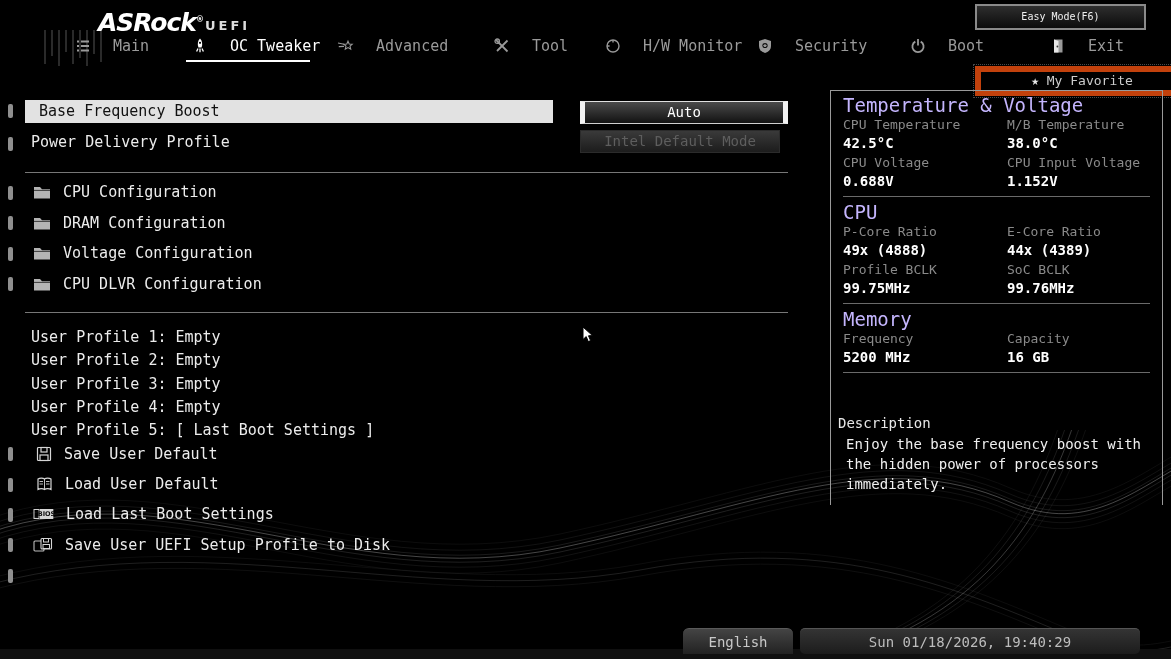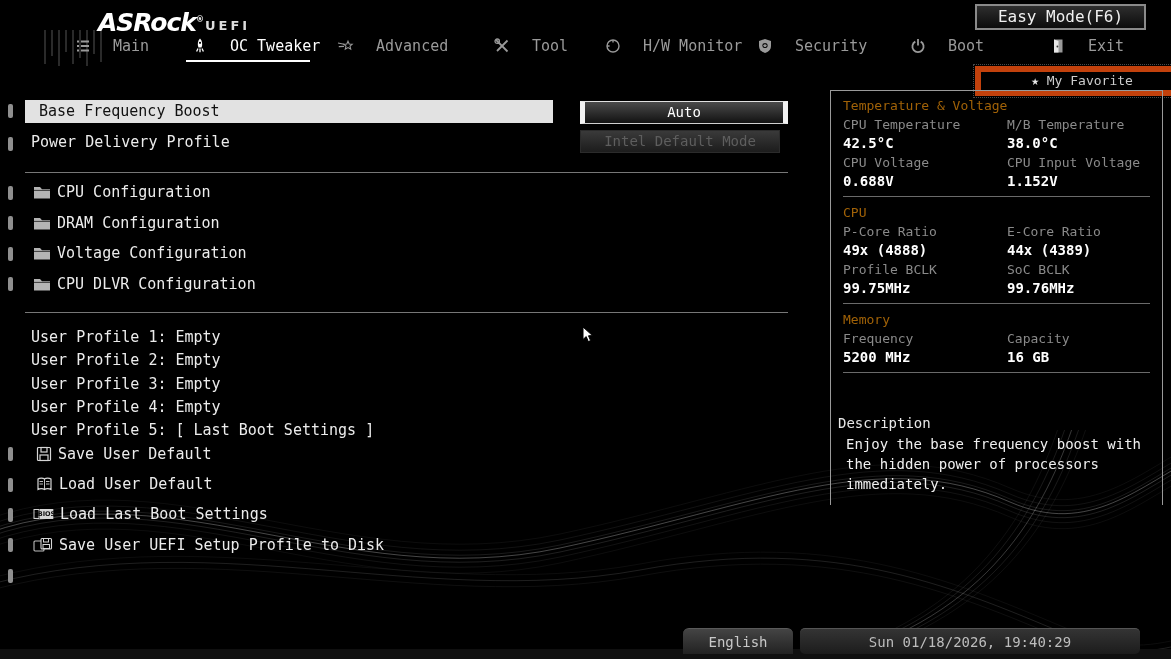--- a/index.html
+++ b/index.html
@@ -8,50 +8,50 @@
   .abs{position:absolute;}
   
   .logo{left:98px;top:8px;color:#fff;font-family:"DejaVu Sans",sans-serif;
         font-style:italic;font-weight:bold;font-size:25px;letter-spacing:-1px;}
   .logo sup{font-size:8px;font-style:normal;}
   .logo-sub{left:205px;top:18px;color:#ddd;font-family:"DejaVu Sans",sans-serif;
         font-weight:bold;font-size:13px;letter-spacing:3px;}
   .deco-bars{left:44px;top:30px;width:70px;height:36px;display:flex;gap:5px;align-items:flex-start;}
   .deco-bars i{display:block;width:2px;background:#2a2a2a;}
   .easy-btn{left:975px;top:4px;width:167px;height:22px;border:2px solid #8a8a8a;
-        background:linear-gradient(#2e2e2e,#0c0c0c);color:#f0f0f0;font-size:16px;
+        background:linear-gradient(#2e2e2e,#0c0c0c);color:#f0f0f0;font-size:10px;
         text-align:center;line-height:22px;cursor:default;}
   .fav-btn{left:975px;top:66px;width:178px;height:18px;border:6px solid #c2410c;
         outline:1px dotted #4a4a4a;outline-offset:1px;color:#ccc;font-size:13px;
         text-align:center;line-height:18px;padding-left:12px;}
   .fav-btn .star{color:#e8e8e8;}
   
   .nav-item{top:34px;height:24px;display:flex;align-items:center;gap:22px;
         color:#9a9a9a;font-size:15px;white-space:nowrap;}
   .nav-item svg{flex:0 0 auto;}
   .nav-item.active{color:#fff;}
   .nav-item.active::after{content:"";position:absolute;left:-6px;right:10px;bottom:-4px;
         height:2px;background:#fff;}
   
   .pill{width:5px;height:14px;left:8px;background:#8f8f8f;border-radius:2px;}
   .sep{left:25px;width:763px;height:1px;background:#777;}
   .hl-row{left:25px;top:100px;width:528px;height:23px;background:#e2e2e2;
         color:#111;font-size:15px;line-height:23px;padding-left:14px;box-sizing:border-box;}
   .m-row{color:#ececec;font-size:15px;line-height:22px;white-space:nowrap;}
-  .icon-row{display:flex;align-items:center;gap:6px;}
+  .icon-row{display:flex;align-items:center;gap:12px;}
   .value-btn{left:580px;width:198px;height:21px;font-size:14px;text-align:center;line-height:21px;}
   .value-btn.enabled{background:linear-gradient(#4a4a4a,#121212);color:#fff;
         border-top:1px solid #e0e0e0;border-bottom:1px solid #cfcfcf;
         border-left:5px solid #f2f2f2;border-right:5px solid #f2f2f2;}
   .value-btn.disabled{background:linear-gradient(#3a3a3a,#1c1c1c);color:#5e5e5e;
         border:1px solid #2b2b2b;}
   
   .info-panel{left:830px;top:90px;width:333px;height:415px;box-sizing:border-box;
         border:1px solid #9a9a9a;border-bottom:none;padding:5px 8px 0 12px;}
-  .ip-title{color:#a16207;font-size:13px;line-height:19px;}
+  .ip-title{color:#c4b5fd;font-size:19px;line-height:19px;}
   .ip-grid{display:grid;grid-template-columns:164px 1fr;row-gap:2px;margin-top:1px;}
   .ip-item .lbl{color:#8a8a8a;font-size:13px;line-height:18px;}
   .ip-item .val{color:#fff;font-size:14px;font-weight:bold;line-height:18px;}
   .ip-sep{height:1px;background:#6a6a6a;margin:6px 4px 6px 0;}
   .desc-block{left:838px;top:412px;width:312px;}
   .desc-title{color:#e8e8e8;font-size:14px;line-height:22px;}
   .desc-text{color:#f0f0f0;font-size:14px;line-height:20px;padding-left:8px;}
   
   .bottom-strip{left:0;top:649px;width:1171px;height:10px;background:#101010;}
   .lang-btn{left:683px;top:628px;width:110px;height:26px;border-radius:6px 6px 0 0;

